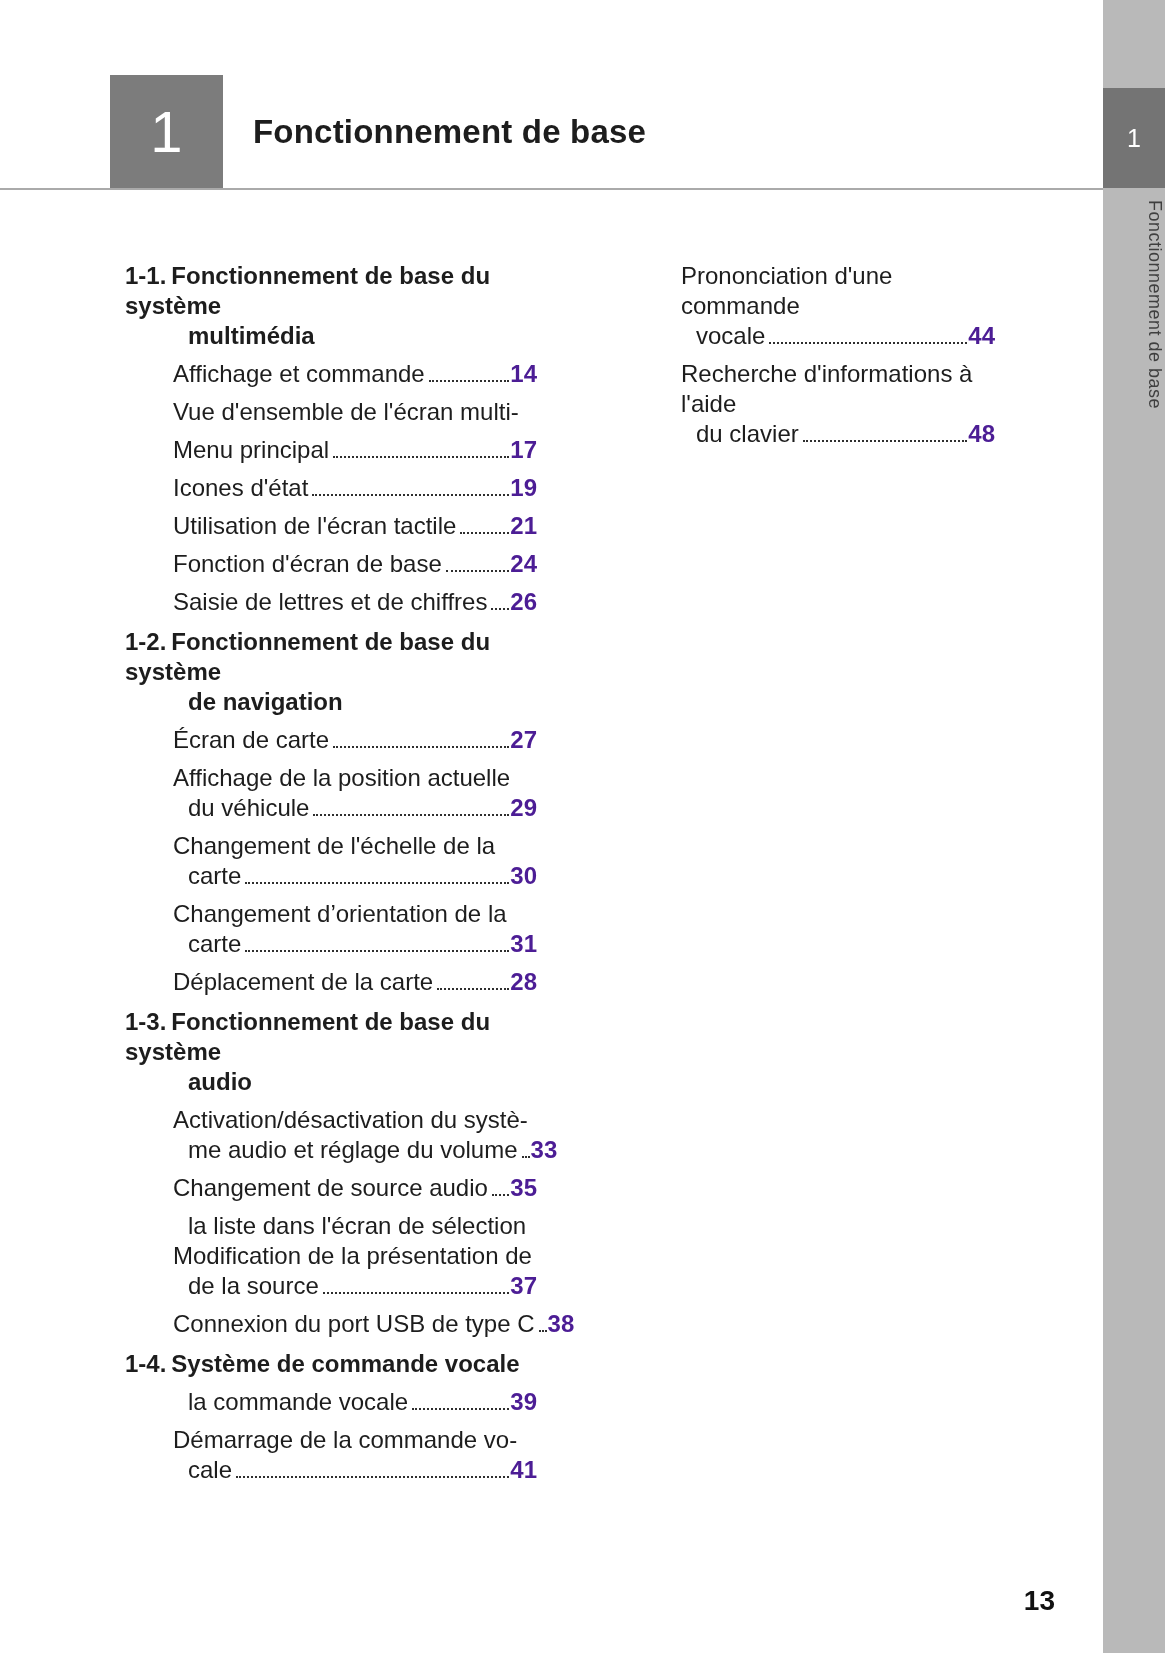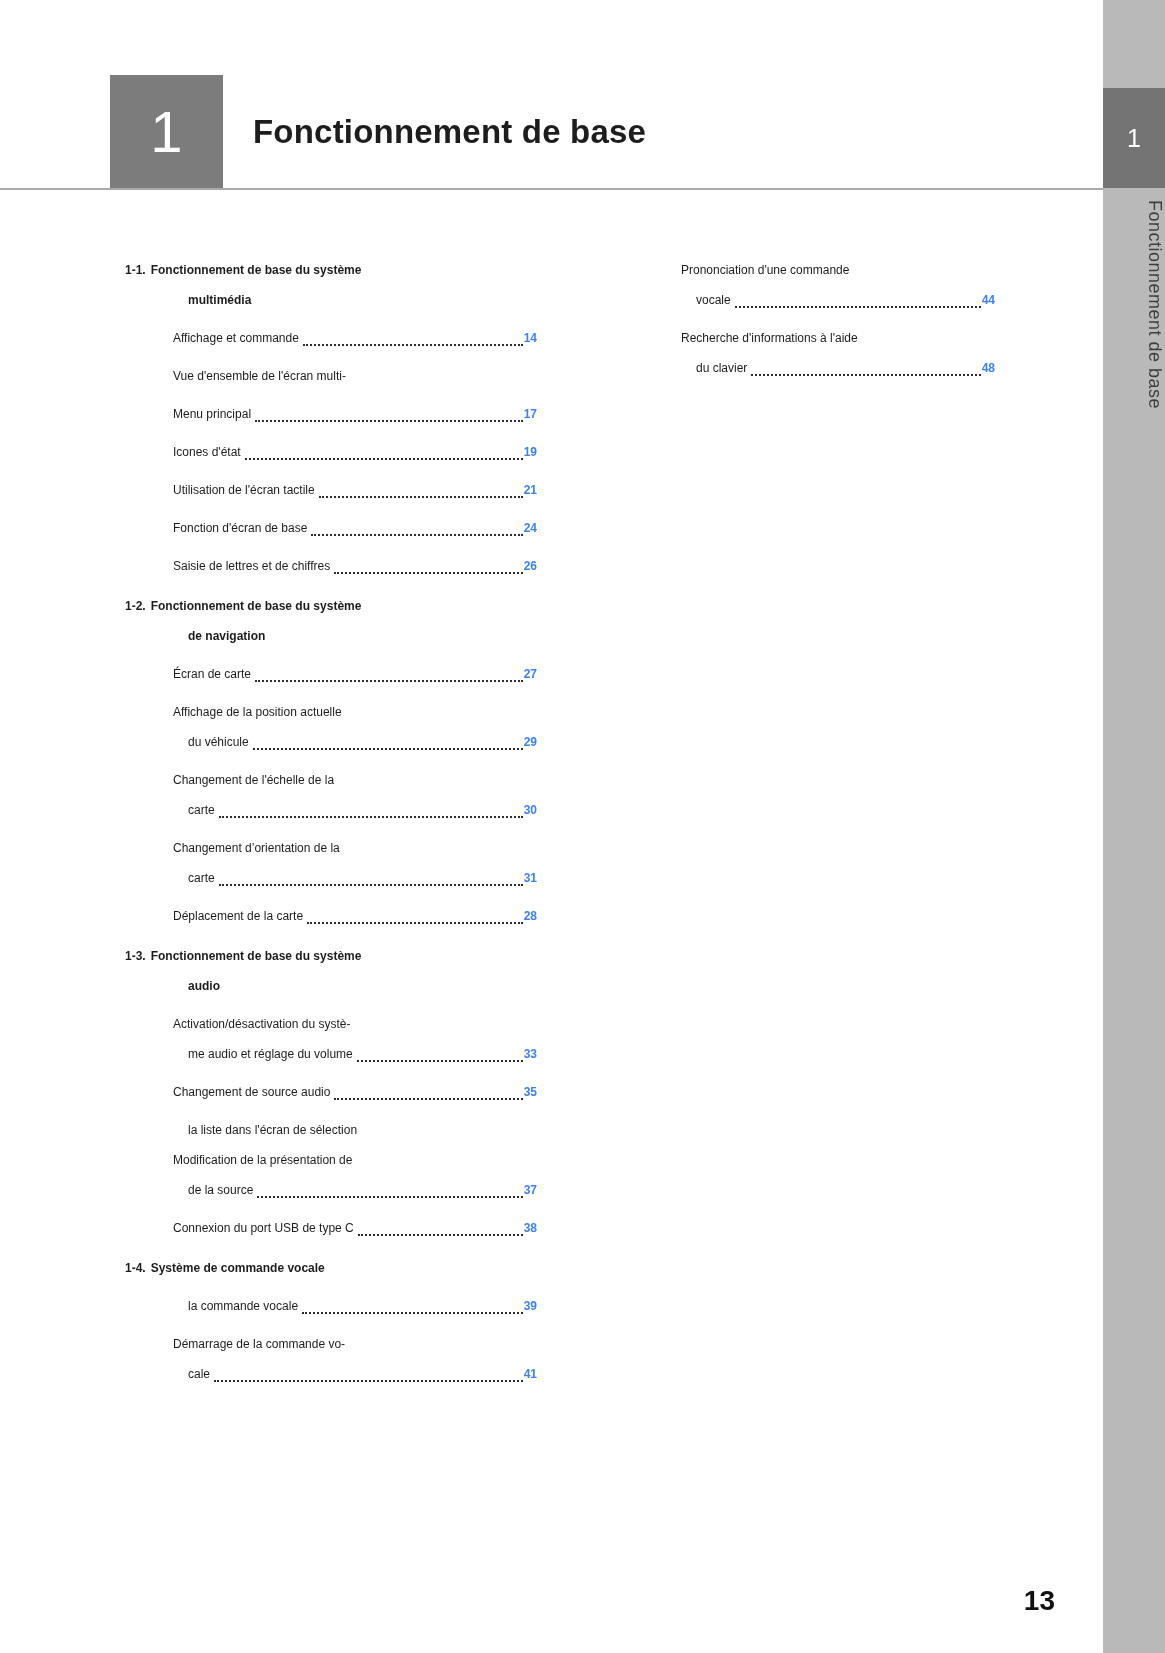--- a/index.html
+++ b/index.html
@@ -72,22 +72,22 @@
     margin: 0 auto;
     text-align: left;
     font-size: 18px;
     color: #3f3f3f;
     letter-spacing: 0.5px;
   }
 
   
   .toc-col {
     position: absolute;
-    top: 255px;
-    font-size: 12px;
+    top: 261px;
+    font-size: 24px;
     line-height: 30px;
   }
   .toc-col.left  { left: 125px; width: 412px; }
   .toc-col.right { left: 633px; width: 362px; }
 
   .toc-section { padding-left: 63px; margin-top: 10px; font-weight: 700; }
   .toc-section:first-child, .toc-entry:first-child { margin-top: 0; }
   .toc-section .sec-line.first { margin-left: -63px; }
   .sec-num { margin-right: 5px; }
 
@@ -96,21 +96,21 @@
   .lastline { display: flex; align-items: flex-end; }
   .lastline .txt { white-space: nowrap; }
   .leader {
     flex: 1 1 auto;
     min-width: 8px;
     border-bottom: 2px dotted #2e2e2e;
     margin: 0 1px 7px 4px;
   }
   .pg {
     font-weight: 700;
-    color: #3b82f6;
+    color: #4c1d95;
     white-space: nowrap;
   }
 
   
   .page-number {
     position: absolute;
     left: 985px; top: 1585px;
     width: 70px;
     text-align: right;
     font-size: 28px;

